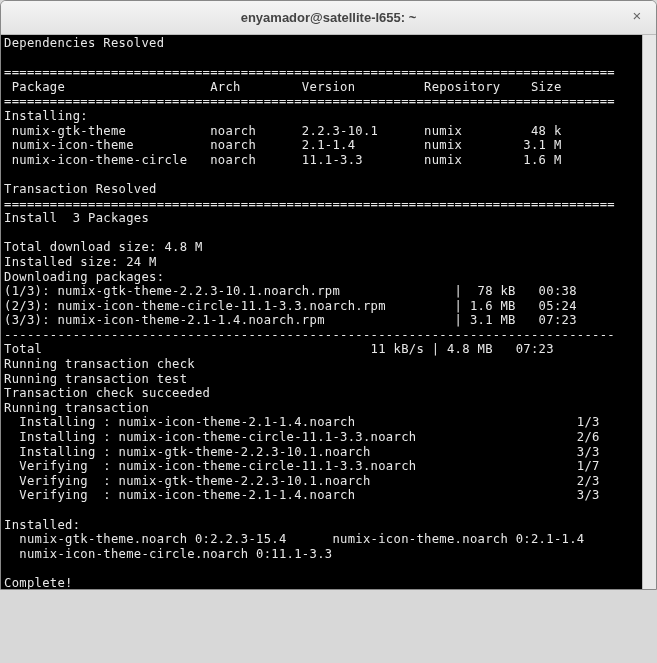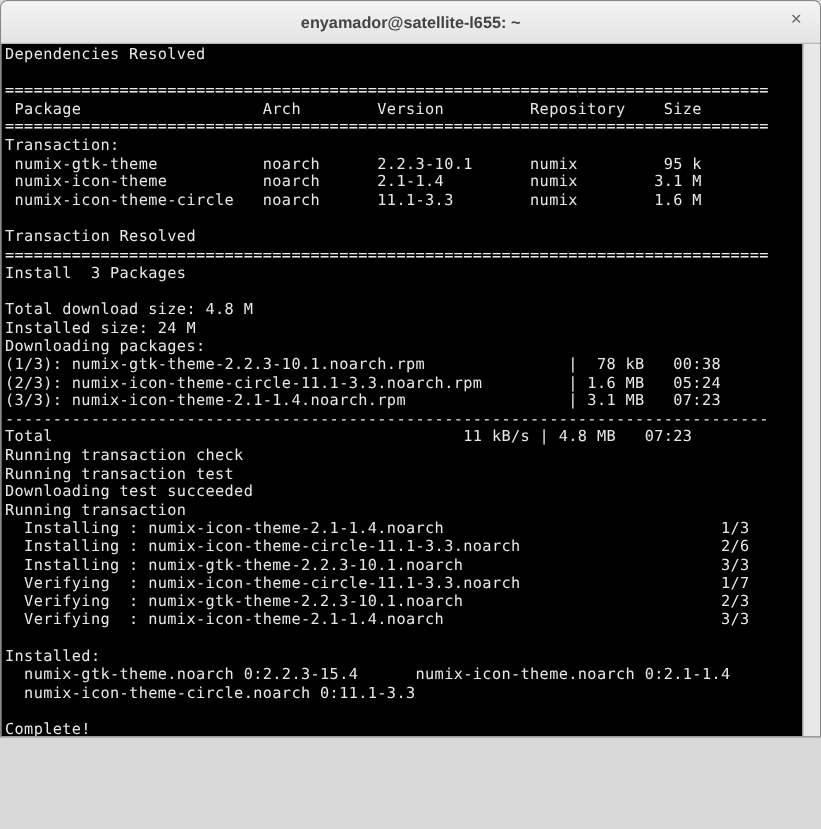--- a/index.html
+++ b/index.html
@@ -105,40 +105,40 @@
   <div class="titlebar">
     <span class="titlebar-title">enyamador@satellite-l655: ~</span>
     <span class="close-btn">×</span>
   </div>
   <div class="terminal-wrap">
     <div class="terminal"><span>Dependencies Resolved</span>
 
 <span>================================================================================</span>
 <span> Package                   Arch        Version         Repository    Size</span>
 <span>================================================================================</span>
-<span>Transaction:</span>
-<span> numix-gtk-theme           noarch      2.2.3-10.1      numix         95 k</span>
+<span>Installing:</span>
+<span> numix-gtk-theme           noarch      2.2.3-10.1      numix         48 k</span>
 <span> numix-icon-theme          noarch      2.1-1.4         numix        3.1 M</span>
 <span> numix-icon-theme-circle   noarch      11.1-3.3        numix        1.6 M</span>
 
 <span>Transaction Resolved</span>
 <span>================================================================================</span>
 <span>Install  3 Packages</span>
 
 <span>Total download size: 4.8 M</span>
 <span>Installed size: 24 M</span>
 <span>Downloading packages:</span>
 <span>(1/3): numix-gtk-theme-2.2.3-10.1.noarch.rpm               |  78 kB   00:38</span>
 <span>(2/3): numix-icon-theme-circle-11.1-3.3.noarch.rpm         | 1.6 MB   05:24</span>
 <span>(3/3): numix-icon-theme-2.1-1.4.noarch.rpm                 | 3.1 MB   07:23</span>
 <span>--------------------------------------------------------------------------------</span>
 <span>Total                                           11 kB/s | 4.8 MB   07:23</span>
 <span>Running transaction check</span>
 <span>Running transaction test</span>
-<span>Downloading test succeeded</span>
+<span>Transaction check succeeded</span>
 <span>Running transaction</span>
 <span>  Installing : numix-icon-theme-2.1-1.4.noarch                             1/3</span>
 <span>  Installing : numix-icon-theme-circle-11.1-3.3.noarch                     2/6</span>
 <span>  Installing : numix-gtk-theme-2.2.3-10.1.noarch                           3/3</span>
 <span>  Verifying  : numix-icon-theme-circle-11.1-3.3.noarch                     1/7</span>
 <span>  Verifying  : numix-gtk-theme-2.2.3-10.1.noarch                           2/3</span>
 <span>  Verifying  : numix-icon-theme-2.1-1.4.noarch                             3/3</span>
 
 <span>Installed:</span>
 <span>  numix-gtk-theme.noarch 0:2.2.3-15.4      numix-icon-theme.noarch 0:2.1-1.4</span>

